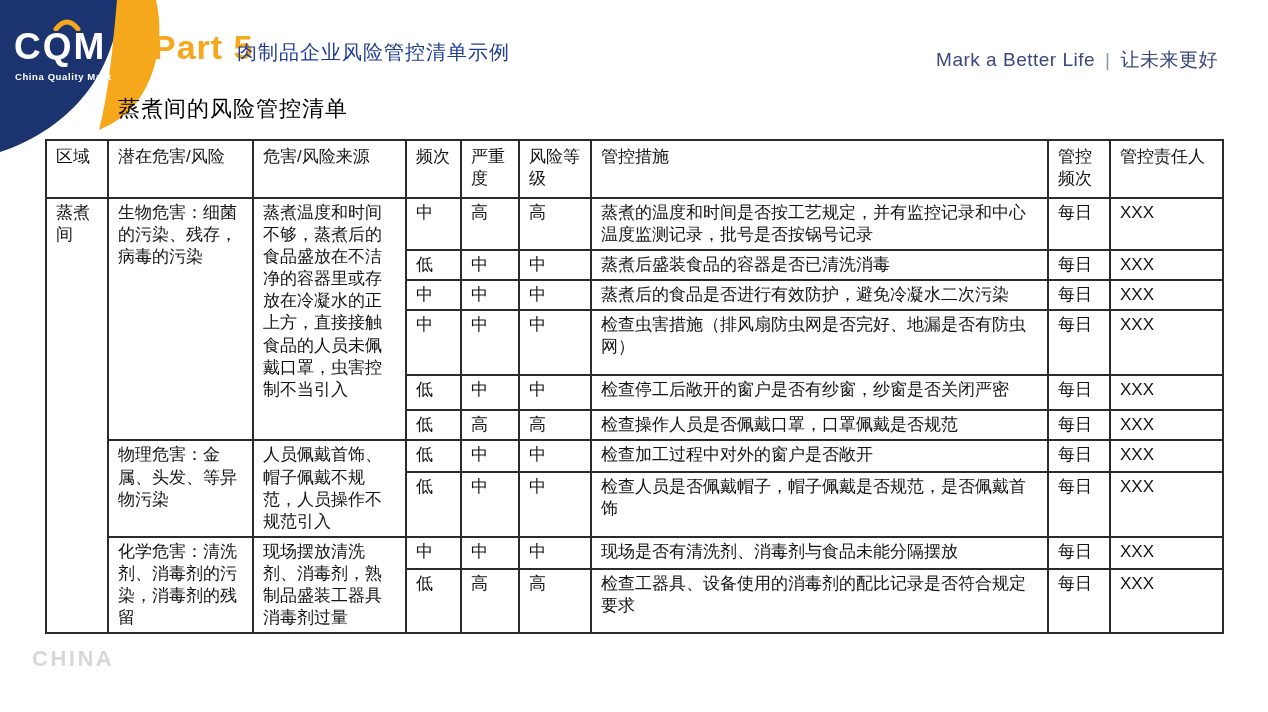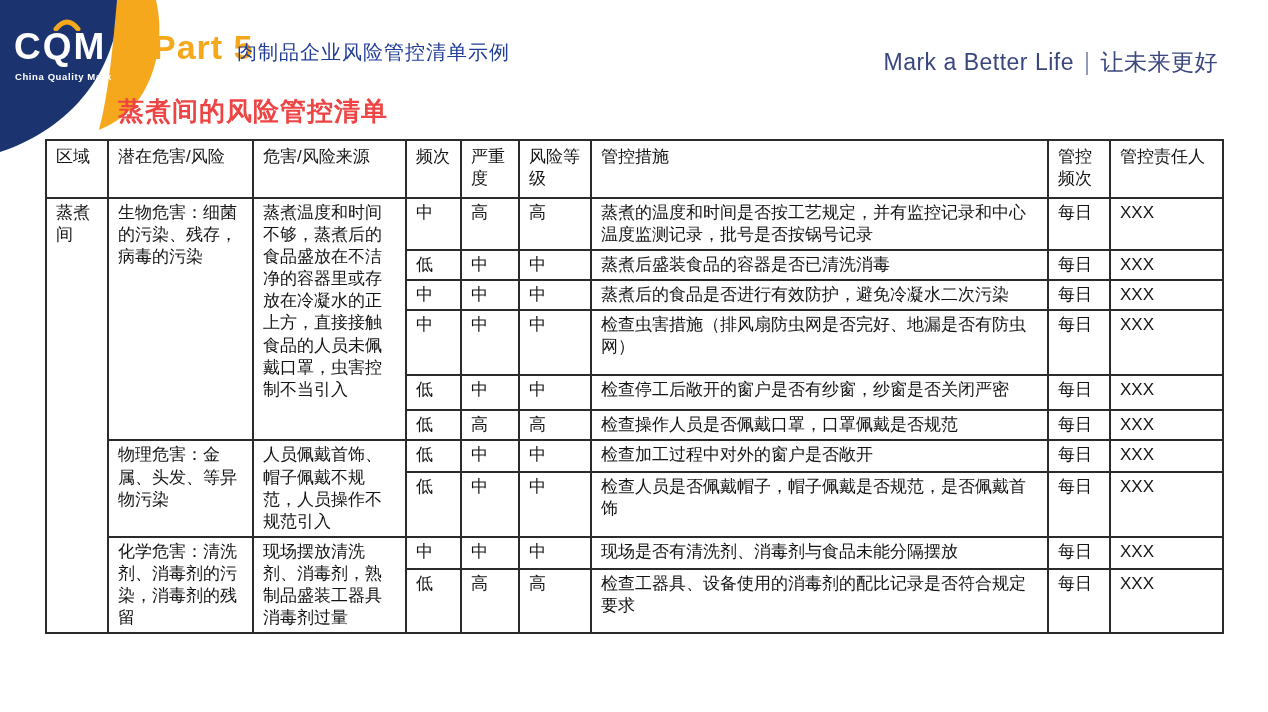--- a/index.html
+++ b/index.html
@@ -28,26 +28,26 @@
   .part-label{
     position:absolute;left:153px;top:28px;color:var(--orange);
     font-size:34px;font-weight:bold;letter-spacing:1px;
   }
   .page-title{
     position:absolute;left:237px;top:31px;color:var(--title-blue);
     font-size:20px;font-weight:normal;letter-spacing:1px;margin-top:8px;
   }
   .tagline{
     position:absolute;right:50px;top:47px;color:var(--tagline);
-    font-size:23px;letter-spacing:0.5px;white-space:nowrap;
+    font-size:19px;letter-spacing:0.5px;white-space:nowrap;
   }
   .tagline .divider{margin:0 10px;color:#8a93b8;}
   .subtitle{
-    position:absolute;left:118px;top:94px;color:#ef4444;
-    font-family:"DejaVu Serif",serif;font-size:26px;font-weight:bold;letter-spacing:1px;
+    position:absolute;left:118px;top:94px;color:#000000;
+    font-family:"DejaVu Serif",serif;font-size:22px;font-weight:normal;letter-spacing:1px;
   }
   
   table.risk{
     position:absolute;left:45px;top:139px;width:1177px;
     border-collapse:collapse;table-layout:fixed;
     font-size:17px;line-height:1.3;color:#141414;
   }
   table.risk th,table.risk td{
     border:2px solid var(--border);vertical-align:top;text-align:left;
     padding:3px 7px 3px 9px;font-weight:normal;overflow:hidden;
@@ -194,13 +194,14 @@
         <td class="c-mid">高</td>
         <td class="c-mid">高</td>
         <td class="c-measure">检查工器具、设备使用的消毒剂的配比记录是否符合规定要求</td>
         <td class="c-mid">每日</td>
         <td class="c-owner">XXX</td>
       </tr>
     </tbody>
   </table>
 
 <div class="watermark">
+  <div>CHINA</div>
 </div>
 
 </body></html>

